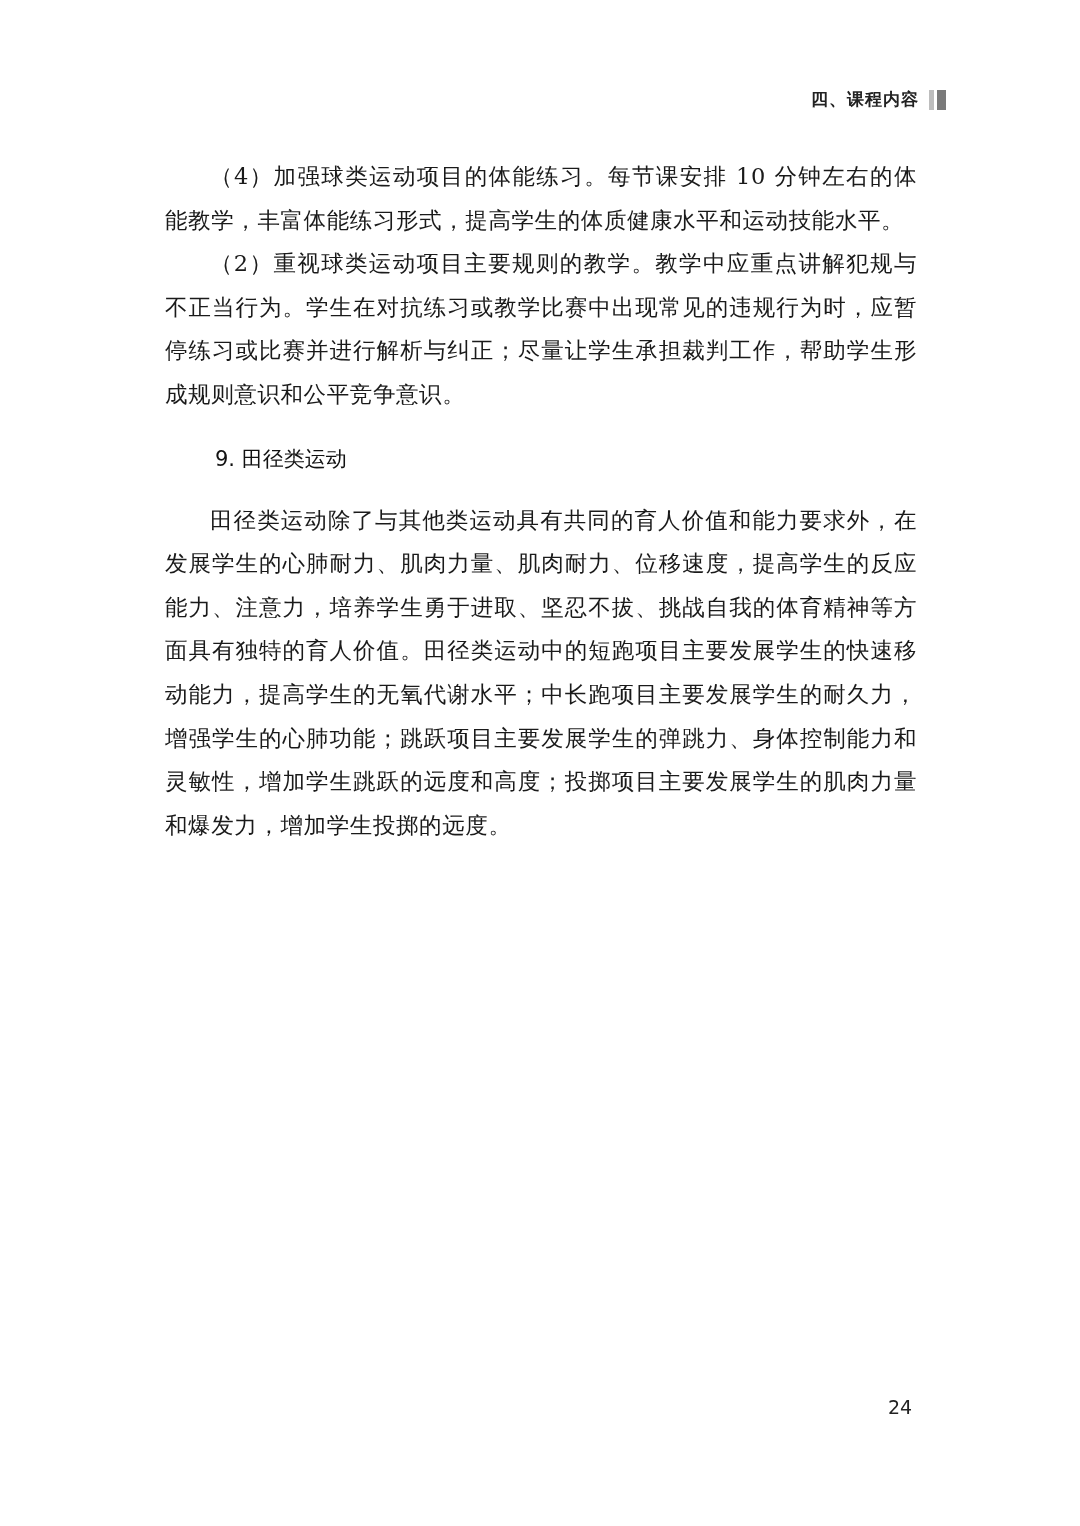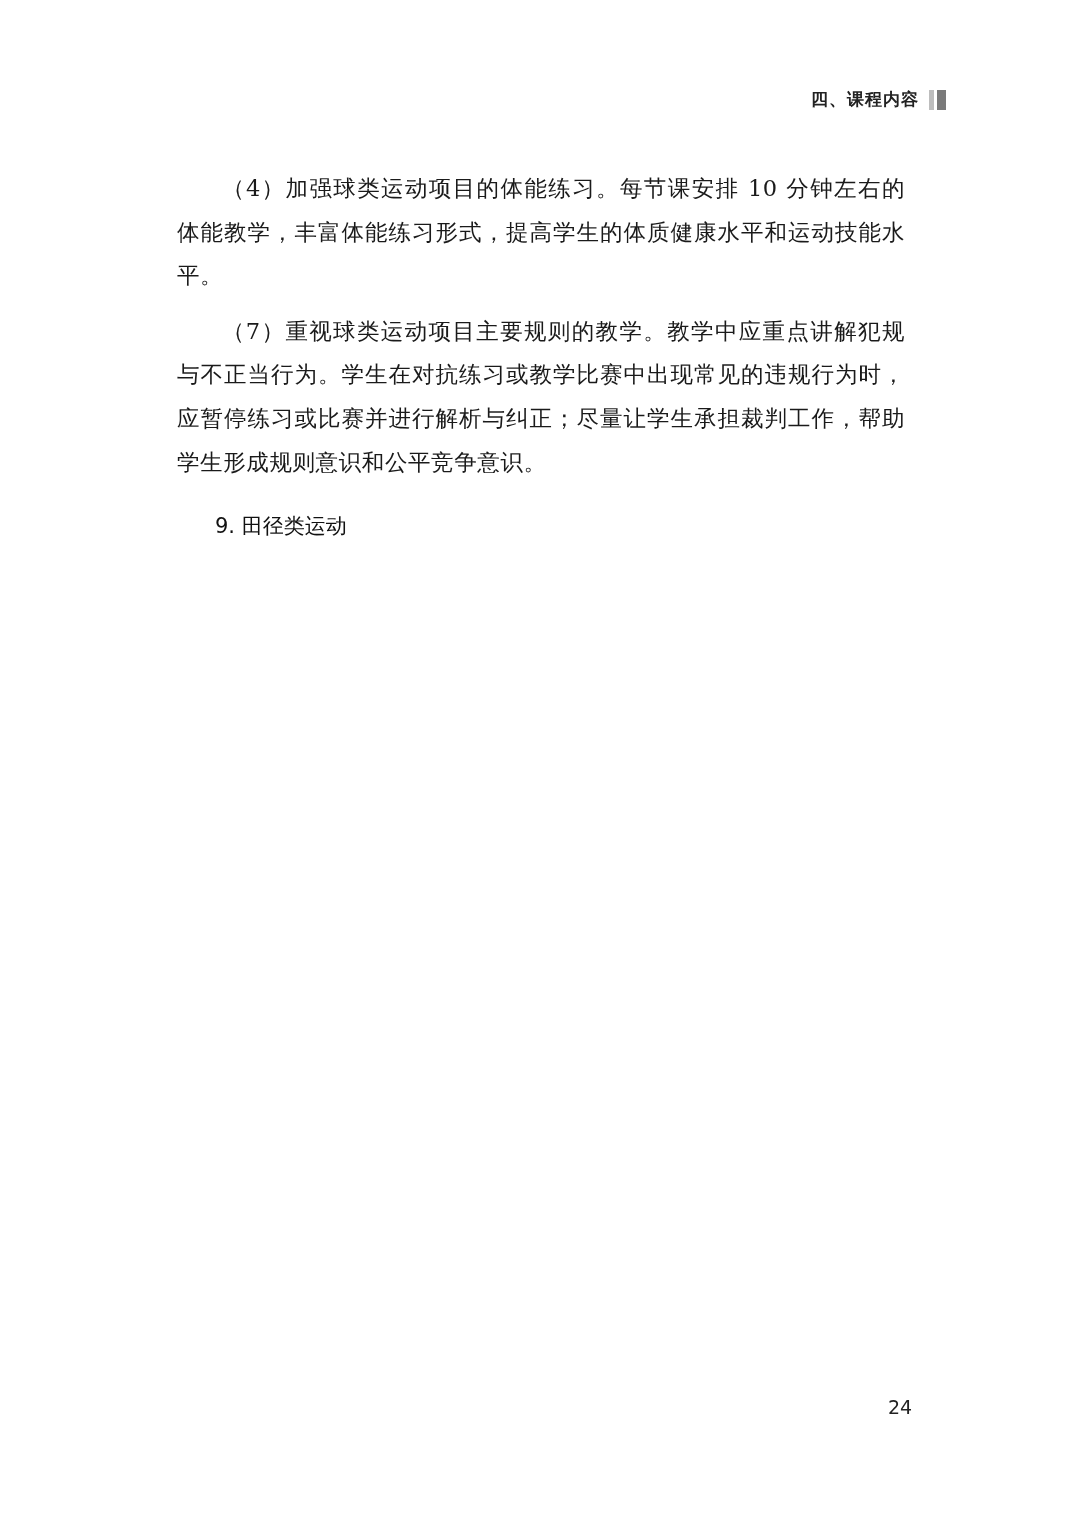--- a/index.html
+++ b/index.html
@@ -4,34 +4,35 @@
 <style>
   html, body { margin: 0; padding: 0; background: #ffffff; }
   body { width: 1080px; height: 1526px; position: relative; overflow: hidden;
          font-family: "DejaVu Serif", "Liberation Serif", serif; color: #1a1a1a; }
   .header { position: absolute; top: 88px; right: 134px; display: flex; align-items: center; }
   .header-title { font-family: "DejaVu Sans", sans-serif; font-weight: bold; font-size: 17px; color: #222; letter-spacing: 1px; }
   .bars { display: flex; margin-left: 10px; gap: 3px; }
   .bar1 { width: 5px; height: 20px; background: #bdbdbd; }
   .bar2 { width: 9px; height: 20px; background: #7a7a7a; }
   .content { position: absolute; left: 165px; top: 155px; width: 752px; }
-  .para { font-size: 22.5px; line-height: 43.6px; text-align: justify; margin: 12px; text-indent: 2em; letter-spacing: 0.6px; }
+  .para { font-size: 22.5px; line-height: 43.6px; text-align: justify; margin: 0; text-indent: 2em; letter-spacing: 0.6px; }
   .section-heading { font-family: "DejaVu Sans", sans-serif; font-size: 21px; margin: 28px 0 26px 50px; color: #111; }
   .page-number { position: absolute; top: 1396px; left: 888px; font-family: "DejaVu Sans", sans-serif; font-size: 19px; color: #222; }
 </style>
 </head>
 <body>
 
 <div class="header">
   <span class="header-title">四、课程内容</span>
   <span class="bars">
     <span class="bar1"></span>
     <span class="bar2"></span>
   </span>
 </div>
 
 <div class="content">
   <p class="para">（4）加强球类运动项目的体能练习。每节课安排 10 分钟左右的体能教学，丰富体能练习形式，提高学生的体质健康水平和运动技能水平。</p>
-  <p class="para">（7）重视球类运动项目主要规则的教学。教学中应重点讲解犯规与不正当行为。学生在对抗练习或教学比赛中出现常见的违规行为时，应暂停练习或比赛并进行解析与纠正；尽量让学生承担裁判工作，帮助学生形成规则意识和公平竞争意识。</p>
+  <p class="para">（2）重视球类运动项目主要规则的教学。教学中应重点讲解犯规与不正当行为。学生在对抗练习或教学比赛中出现常见的违规行为时，应暂停练习或比赛并进行解析与纠正；尽量让学生承担裁判工作，帮助学生形成规则意识和公平竞争意识。</p>
   <div class="section-heading">9. 田径类运动</div>
+  <p class="para">田径类运动除了与其他类运动具有共同的育人价值和能力要求外，在发展学生的心肺耐力、肌肉力量、肌肉耐力、位移速度，提高学生的反应能力、注意力，培养学生勇于进取、坚忍不拔、挑战自我的体育精神等方面具有独特的育人价值。田径类运动中的短跑项目主要发展学生的快速移动能力，提高学生的无氧代谢水平；中长跑项目主要发展学生的耐久力，增强学生的心肺功能；跳跃项目主要发展学生的弹跳力、身体控制能力和灵敏性，增加学生跳跃的远度和高度；投掷项目主要发展学生的肌肉力量和爆发力，增加学生投掷的远度。</p>
 </div>
 
 <div class="page-number">24</div>
 
 </body></html>

